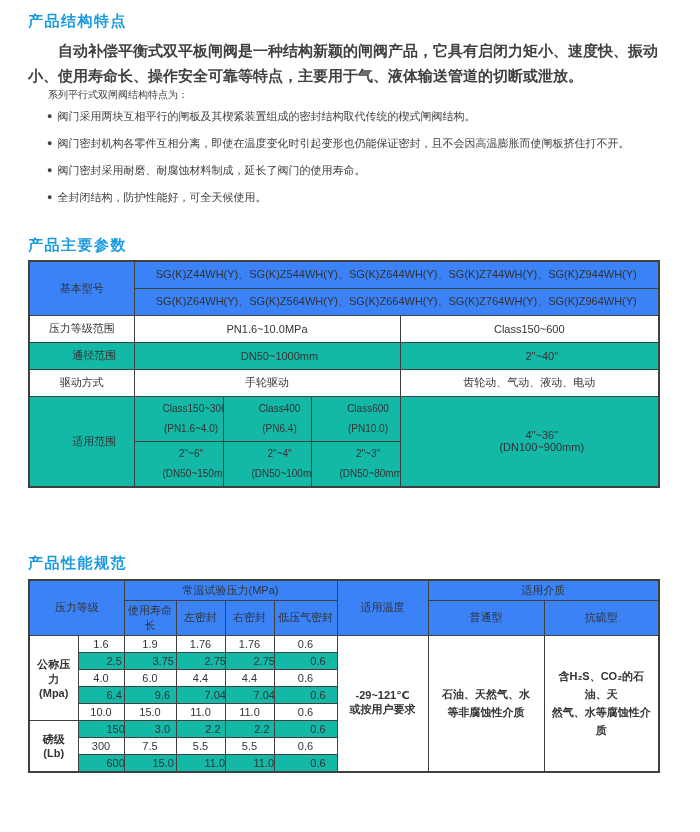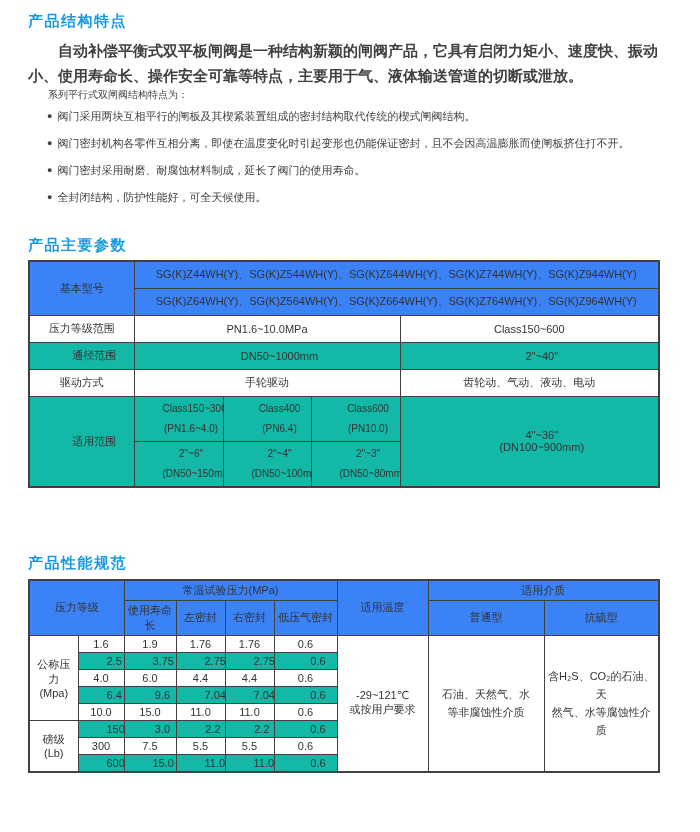--- a/index.html
+++ b/index.html
@@ -37,21 +37,21 @@
     font-size:11px; font-weight:normal; color:#333333; padding:2px 3px;
     overflow:hidden;
   }
   .t1,.t2 { border:2px solid #404040; }
   .t1 td { height:27px; }
   .t1 tr.app td { height:28px; }
   .t2 th { height:15px; }
   .t2 td { height:17px; }
   .hdr { background:#3b82f6; }
   .alt { background:#14b8a6;padding-left:28px; }
-  .white { background:#ffffff; }
+  .white { background:#ffffff;font-weight:bold; }
   .pre { white-space:pre-line; }
   .small { font-size:10px; line-height:20px;margin-left:15px; }
   .media { font-size:11px; line-height:18px; }
 </style>
 </head>
 <body>
 
 <div class="page">
 
   <div>

